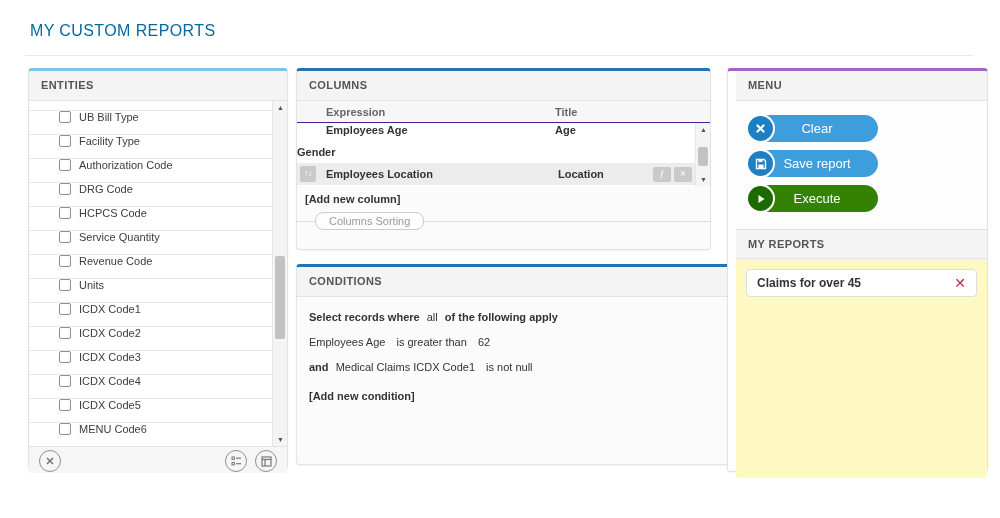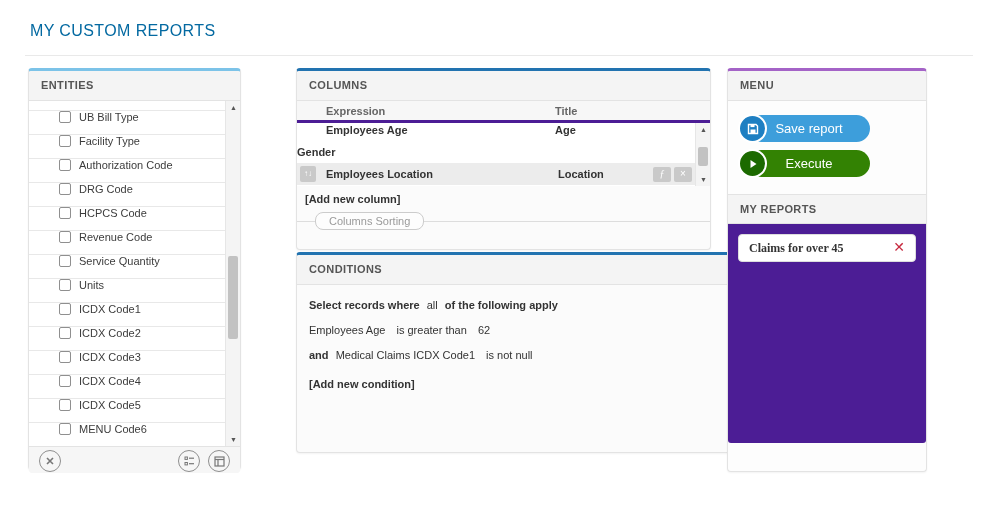--- a/index.html
+++ b/index.html
@@ -14,21 +14,21 @@
   .panel { position:absolute; background:#fbfbfb; border:1px solid #e3e3e3; border-radius:4px;
     box-shadow:0 1px 2px rgba(0,0,0,.05); }
   .panel-header { height:30px; line-height:29px; padding:0 12px; background:#f4f4f4;
     border-bottom:1px solid #e3e3e3; font-size:11px; font-weight:700; color:#555;
     letter-spacing:.4px; border-radius:3px 3px 0 0; }
   .accent-light-blue { border-top:3px solid #7cc3e8; }
   .accent-blue { border-top:3px solid #2273b0; }
   .accent-purple { border-top:3px solid #a463c7; }
 
   
-  .entities-panel { left:28px; top:68px; width:213px; height:402px; }
+  .entities-panel { left:28px; top:68px; width:260px; height:402px; }
   .entities-body { position:relative; height:345px; background:#fff; overflow:hidden; }
   .entities-list { position:absolute; left:0; top:0; right:15px; bottom:0; overflow:hidden; }
   .entity-row { display:flex; align-items:flex-start; height:24px; padding-left:30px;
     border-bottom:1px solid #e8e8e8; background:#fff; cursor:pointer; }
   .entity-row:first-child { margin-top:-14px; }
   .checkbox { width:12px; height:12px; border:1px solid #8f8f8f; border-radius:2px;
     background:#fff; margin-right:8px; flex:0 0 auto; }
   .entity-label { font-size:11px; color:#3c3c3c; }
 
   .vscroll { position:absolute; top:0; right:0; bottom:0; width:15px; background:#f4f4f4;
@@ -43,21 +43,21 @@
   .entities-footer { position:relative; height:27px; background:#f6f6f6;
     border-top:1px solid #e3e3e3; border-radius:0 0 3px 3px; }
   .circle-btn { position:absolute; top:3px; width:22px; height:22px; border:1px solid #8f8f8f;
     border-radius:50%; color:#777; display:flex; align-items:center; justify-content:center;
     cursor:pointer; background:transparent; }
   .circle-btn svg { display:block; }
 
   
   .columns-panel { left:296px; top:68px; width:415px; height:182px; }
   .cols-table-header { display:flex; height:22px; align-items:center; background:#f7f7f7;
-    border-bottom:3px solid #4c1d95; font-size:11px; font-weight:700; color:#666; }
+    border-bottom:1px solid #4c1d95; font-size:11px; font-weight:700; color:#666; }
   .cols-table-header .c1 { padding-left:29px; flex:1; }
   .cols-table-header .c2 { width:155px; }
   .cols-rows-wrap { position:relative; height:63px; background:#fff; }
   .cols-rows { position:absolute; left:0; top:0; right:15px; bottom:0; overflow:hidden; }
   .col-row { display:flex; align-items:center; height:22px; font-size:11px; font-weight:700;
     color:#333; background:#fff; position:relative; }
   .col-row:first-child { margin-top:-4px; }
   .col-row .c1 { padding-left:29px; flex:1; }
   .col-row .c2 { width:140px; }
   .col-row.selected { background:#ececec; }
@@ -70,44 +70,44 @@
   .cols-thumb { top:38%; height:30%; }
   .add-link { display:inline-block; margin:7px 0 0 8px; font-size:11px; font-weight:700;
     color:#333; cursor:pointer; }
   .tab-strip { position:relative; margin-top:5px; height:21px; }
   .tab-strip::before { content:""; position:absolute; left:0; right:0; top:9px;
     border-top:1px solid #ddd; }
   .sorting-tab { position:absolute; left:18px; top:0; padding:2px 13px; background:#fdfdfd;
     border:1px solid #ccc; border-radius:8px; font-size:11px; color:#9a9a9a; cursor:pointer; }
 
   
-  .conditions-panel { left:296px; top:252px; width:461px; height:201px; }
+  .conditions-panel { left:296px; top:264px; width:461px; height:201px; }
   .conditions-body { padding:14px 12px; font-size:11px; color:#333; }
   .cond-line { margin-bottom:13px; }
   .cond-static { font-weight:700; }
   .cond-token { font-weight:400; color:#333; margin:0 4px; cursor:pointer; }
   .cond-add { margin-top:17px; font-weight:700; cursor:pointer; }
 
   
-  .menu-panel { left:727px; top:68px; width:200px; height:404px; background:#fdfdfd; }
+  .menu-panel { left:727px; top:68px; width:261px; height:404px; background:#fdfdfd;padding-left:8px; }
   .menu-buttons { padding:13px 0 10px 10px; }
   .pill-btn { position:relative; width:132px; height:29px; margin-bottom:6px; cursor:pointer; }
   .pill-btn .pill { position:absolute; left:10px; right:0; top:1px; bottom:1px; border-radius:14px;
     color:#fff; font-size:13px; text-align:center; line-height:27px; }
   .pill-btn .circ { position:absolute; left:0; top:0; width:29px; height:29px; border-radius:50%;
     border:2px solid #fff; display:flex; align-items:center; justify-content:center; }
   .pill-btn.blue .pill { background:#3d9edb; }
   .pill-btn.blue .circ { background:#1e7fc2; }
   .pill-btn.green .pill { background:#338203; }
   .pill-btn.green .circ { background:#1c6a00; }
 
   .myreports-header { height:30px; line-height:29px; padding:0 12px; background:#f4f4f4;
     border-top:1px solid #e3e3e3; border-bottom:1px solid #e3e3e3; font-size:11px;
     font-weight:700; color:#555; letter-spacing:.4px; }
-  .reports-area { padding:10px; background:#4c1d95; height:219px; border-radius:0 0 3px 3px;font-family:Liberation Serif, serif; }
+  .reports-area { padding:10px; background:#fef9c3; height:219px; border-radius:0 0 3px 3px; }
   .report-item { display:flex; align-items:center; justify-content:space-between; height:28px;
     padding:0 10px; background:#fff; border:1px solid #ddd; border-radius:4px; cursor:pointer; }
   .report-name { font-size:12px; font-weight:700; color:#333; }
   .report-delete { color:#c7293f; font-size:14px; font-weight:400; cursor:pointer; line-height:1; }
 </style>
 </head>
 <body>
 
 <div class="stage">
 
@@ -143,26 +143,26 @@
     <span class="entity-label">DRG Code</span>
   </div>
 
   <div class="entity-row">
     <span class="checkbox"></span>
     <span class="entity-label">HCPCS Code</span>
   </div>
 
   <div class="entity-row">
     <span class="checkbox"></span>
+    <span class="entity-label">Service Quantity</span>
+  </div>
+
+  <div class="entity-row">
+    <span class="checkbox"></span>
     <span class="entity-label">Revenue Code</span>
-  </div>
-
-  <div class="entity-row">
-    <span class="checkbox"></span>
-    <span class="entity-label">Service Quantity</span>
   </div>
 
   <div class="entity-row">
     <span class="checkbox"></span>
     <span class="entity-label">Units</span>
   </div>
 
   <div class="entity-row">
     <span class="checkbox"></span>
     <span class="entity-label">ICDX Code1</span>
@@ -283,20 +283,28 @@
         <span class="cond-token">is not null</span>
       </div>
       <div class="cond-add">[Add new condition]</div>
     </div>
   </div>
 
   <div class="panel accent-purple menu-panel">
     <div class="panel-header">MENU</div>
     <div class="menu-buttons">
       <div class="pill-btn blue">
+        <div class="pill">Clear</div>
+        <div class="circ">
+          <svg width="11" height="11" viewBox="0 0 11 11">
+              <path d="M2.5 2.5 L8.5 8.5 M8.5 2.5 L2.5 8.5" stroke="#fff" stroke-width="2.2" stroke-linecap="round"></path>
+            </svg>
+        </div>
+      </div>
+      <div class="pill-btn blue">
         <div class="pill">Save report</div>
         <div class="circ">
           <svg width="12" height="12" viewBox="0 0 12 12">
             <path d="M1.5 1.5 H9 L10.5 3 V10.5 H1.5 Z" fill="none" stroke="#fff" stroke-width="1.4"></path>
             <rect x="3.5" y="6.5" width="5" height="4" fill="#fff"></rect>
             <rect x="3.5" y="1.5" width="4" height="2.6" fill="#fff"></rect>
           </svg>
         </div>
       </div>
       <div class="pill-btn green">

